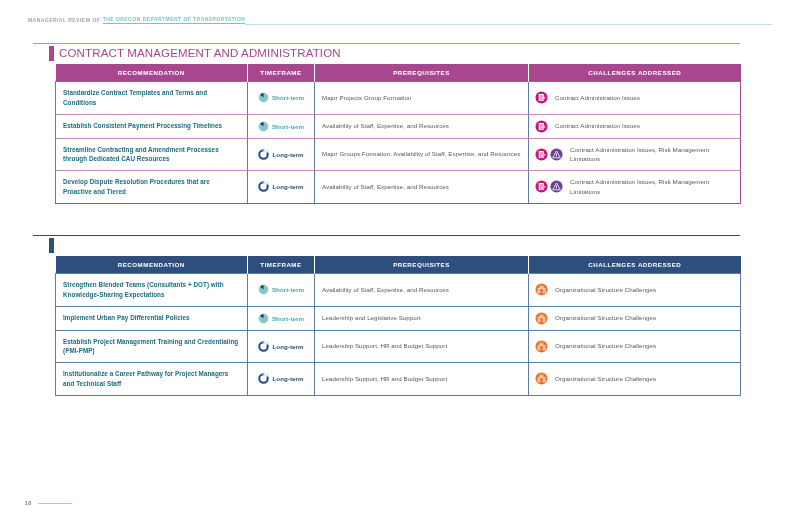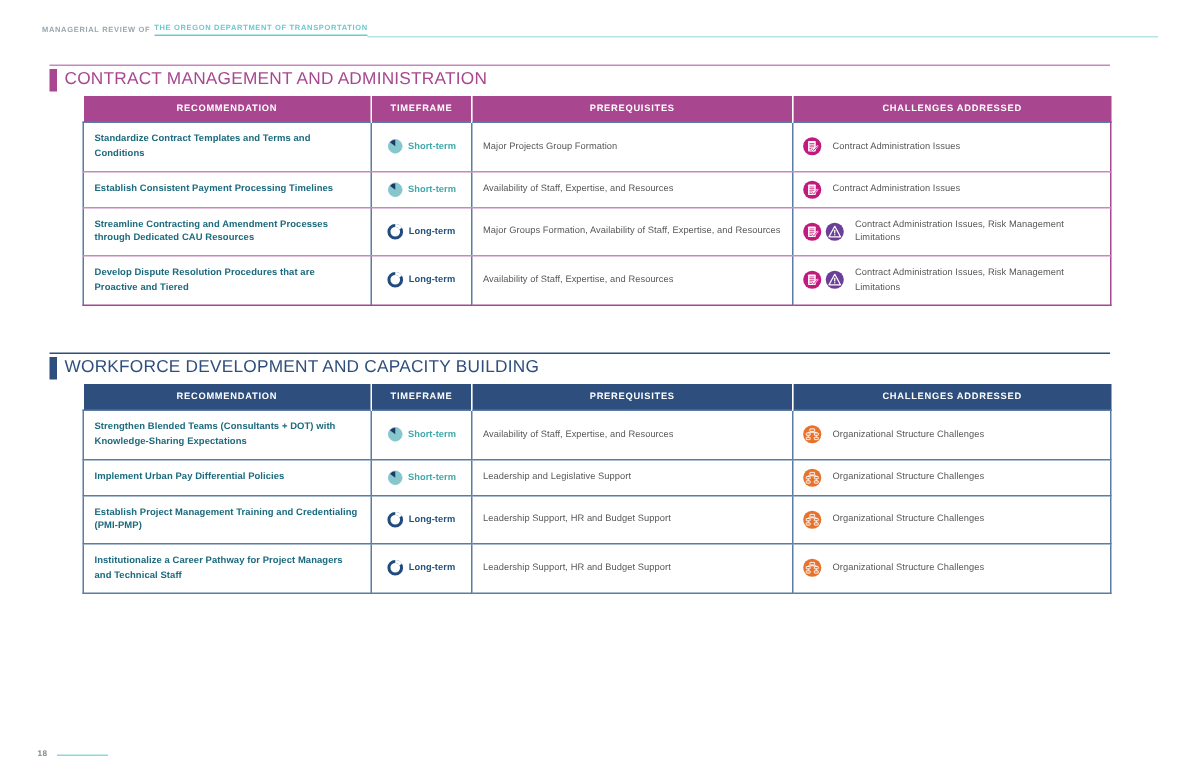--- a/index.html
+++ b/index.html
@@ -36,21 +36,21 @@
     margin-left: 0px; margin-bottom: 0px;
     align-self: flex-end; position: relative; top: -1.5px;
   }
 
   
   .section { position: absolute; left: 33px; width: 707px; }
   #section-0 { top: 43px; }
   #section-1 { top: 235px; }
 
   .sec-topline { height: 0; border-top: 1px solid; margin-bottom: 2px; }
-  .sec-title-row { display: flex; align-items: center; height: 15px; }
+  .sec-title-row { display: flex; align-items: center; height: 15px; margin-left: 16px; }
   .sec-bar { width: 5px; height: 15px; flex: 0 0 auto; }
   .sec-title {
     font-size: 11.5px; font-weight: normal;
     letter-spacing: .15px; margin-left: 5px;
     white-space: nowrap; line-height: 15px;
   }
 
   
   .theme-magenta .sec-topline { border-color: #c589bd; }
   .theme-magenta .sec-bar { background: #a8478f; }
@@ -339,21 +339,20 @@
         </span>
       </td>
     </tr>
       </tbody>
     </table>
   </div>
 <div class="section theme-blue" id="section-1">
     <div class="sec-topline"></div>
     <div class="sec-title-row">
              <span class="sec-bar"></span>
-             <span class="sec-title">WORKFORCE DEVELOPMENT AND CAPACITY BUILDING</span>
            </div>
     <table class="rec-table">
     <colgroup>
         <col class="c-rec">
         <col class="c-tf">
         <col class="c-pre">
         <col class="c-ch">
       </colgroup>
     <thead>
         <tr>

